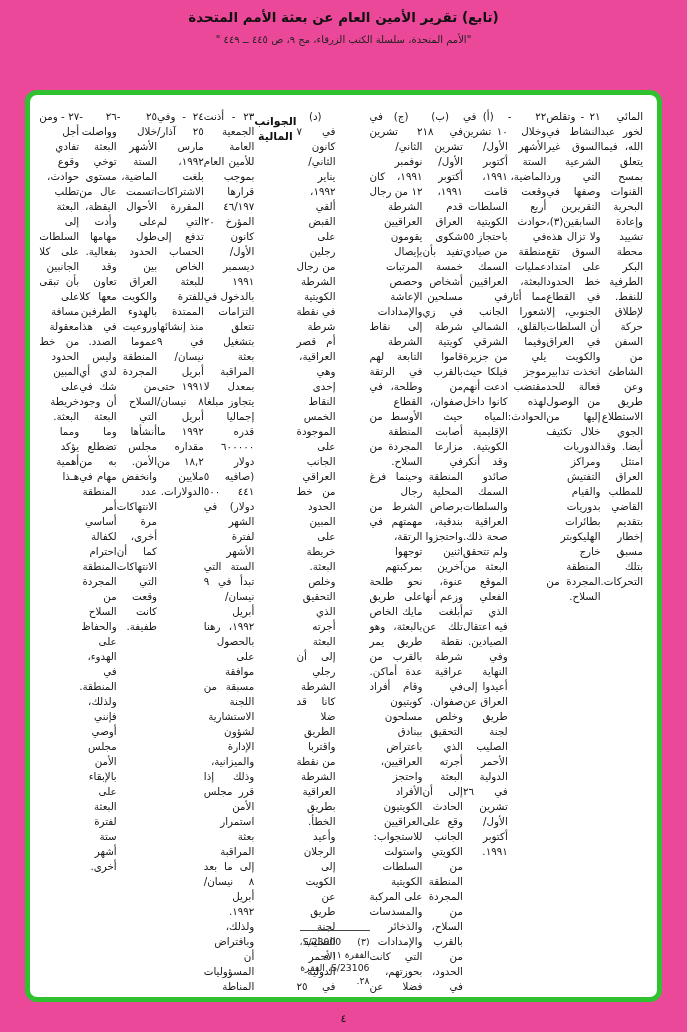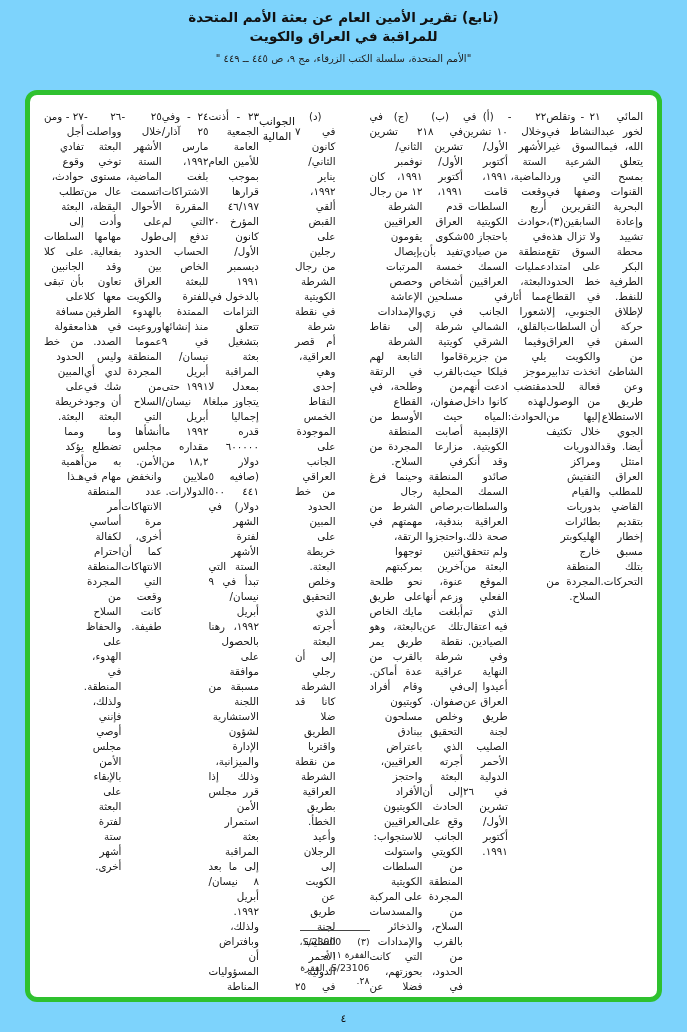--- a/index.html
+++ b/index.html
@@ -3,21 +3,21 @@
 <meta charset="utf-8">
 <style>
   html,body{margin:0;padding:0;}
   body{
     width:687px;height:1032px;
     background:#ecece8;
     font-family:"DejaVu Sans",sans-serif;
   }
   .page{
     position:relative;width:687px;height:1032px;
-    background:#7dd3fc;overflow:hidden;
+    background:#ec4899;overflow:hidden;
   }
   .doc-header{
     padding-top:8px;text-align:center;direction:rtl;color:#111;
   }
   .title-line{font-weight:bold;font-size:13.5px;line-height:19px;}
   .source-line{font-size:10px;margin-top:7px;color:#222;}
   .content-box{
     position:absolute;top:90px;left:25px;width:637px;height:912px;
     box-sizing:border-box;
     border:5px solid #2fc12f;border-radius:12px;background:#fff;
@@ -25,40 +25,39 @@
     direction:rtl;display:flex;gap:16px;overflow:hidden;
   }
   .col{
     width:calc(50% - 8px);box-sizing:border-box;
     display:flex;flex-direction:row;
     text-align:justify;font-size:10.3px;line-height:15px;color:#161616;
   }
   .col p{margin:2px 0 4px;}
   p.indent{text-indent:14px;}
   .section-heading{
-    text-align:center;font-weight:normal;font-size:11px;margin:7px 0 5px;color:#111;
+    text-align:center;font-weight:bold;font-size:11px;margin:7px 0 5px;color:#111;
   }
   .footnote{
     margin-top:auto;border-top:1px solid #444;padding-top:4px;
     font-size:9.3px;line-height:13px;text-align:right;direction:rtl;color:#1a1a1a;
   }
   .fn-marker{margin-left:16px;}
   .page-number{
     position:absolute;bottom:7px;left:0;right:0;text-align:center;
     font-size:11px;color:#111;
   }
 </style>
 </head>
 <body>
 
 <div class="page">
 
   <div class="doc-header">
     <div class="title-line">(تابع) تقرير الأمين العام عن بعثة الأمم المتحدة</div>
-    <div class="title-line">للمراقبة في العراق والكويت</div>
     <div class="source-line">"الأمم المتحدة، سلسلة الكتب الزرقاء، مج ٩، ص ٤٤٥ ــ ٤٤٩ "</div>
   </div>
 
   <div class="content-box" style="border-color: rgb(47, 193, 47);">
 
     <div class="col">
       <p>المائي لخور عبد الله، فيما يتعلق بمسح القنوات البحرية وإعادة تشييد محطة البكر الطرفية للنفط. لإطلاق حركة السفن من الشاطئ وعن طريق الاستطلاع الجوي أيضا. وقد امتثل العراق للمطلب القاضي بتقديم إخطار مسبق بتلك التحركات.</p>
       <p>٢١ - وتقلص النشاط في السوق غير الشرعية التي ورد وصفها في التقريرين السابقين(٣)، ولا تزال هذه السوق تقع على امتداد خط الحدود في القطاع الجنوبي، إلا أن السلطات في العراق والكويت اتخذت تدابير فعالة للحد من الوصول إليها من خلال تكثيف الدوريات ومراكز التفتيش والقيام بدوريات بطائرات الهليكوبتر خارج المنطقة المجردة من السلاح.</p>
       <p>٢٢ - وخلال الأشهر الستة الماضية، وقعت أربع حوادث في منطقة عمليات البعثة، مما أثار شعورا بالقلق، وفيما يلي موجز مقتضب لهذه الحوادث:</p>
       <p class="indent">(أ) في ١٠ تشرين الأول/ أكتوبر ١٩٩١، قامت السلطات الكويتية باحتجاز ٥٥ من صيادي السمك العراقيين في الجانب الشمالي الشرقي من جزيرة فيلكا حيث ادعت أنهم كانوا داخل المياه الإقليمية الكويتية. وقد أنكر صائدو السمك والسلطات العراقية صحة ذلك. ولم تتحقق البعثة من الموقع الفعلي الذي تم فيه اعتقال الصيادين. وفي النهاية أعيدوا إلى العراق عن طريق لجنة الصليب الأحمر الدولية في ٢٦ تشرين الأول/ أكتوبر ١٩٩١.</p>

